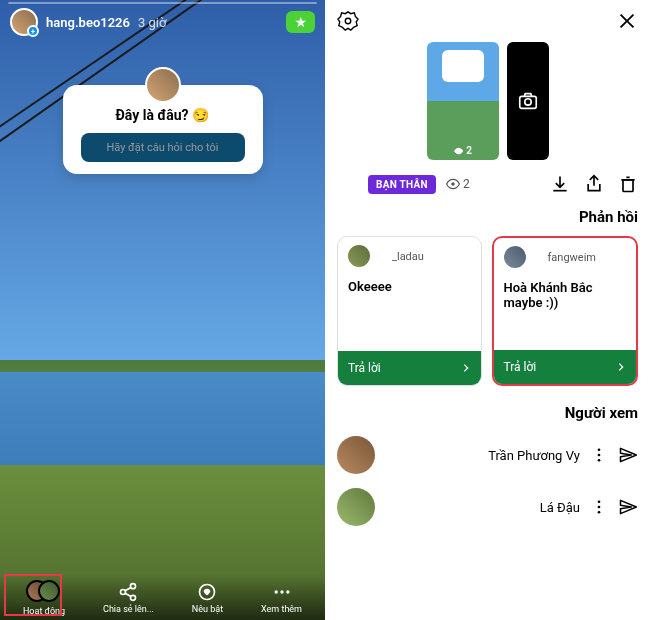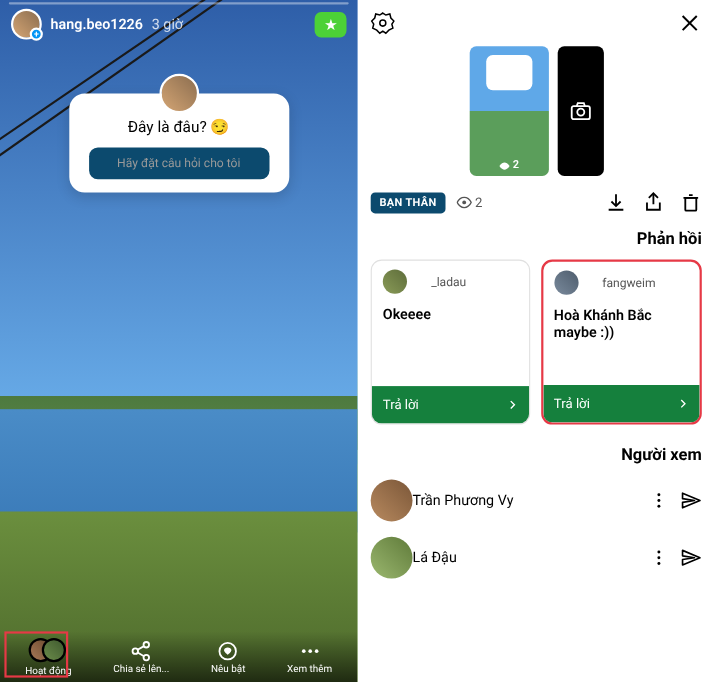--- a/index.html
+++ b/index.html
@@ -16,58 +16,58 @@
     .story-header { position: absolute; top: 8px; left: 0; right: 0; display: flex; align-items: center; gap: 8px; padding: 0 10px; z-index: 10; }
     .progress-bar { position: absolute; top: 2px; left: 8px; right: 8px; height: 2px; background: rgba(255,255,255,0.4); border-radius: 2px; }
     .avatar-small { width: 28px; height: 28px; border-radius: 50%; background: linear-gradient(45deg, #d4a574, #8b6d4f); border: 2px solid #fff; position: relative; }
     .add-ring { position: absolute; bottom: -3px; right: -3px; width: 12px; height: 12px; border-radius: 50%; background: #0095f6; border: 2px solid #fff; display: flex; align-items: center; justify-content: center; color: #fff; font-size: 8px; font-weight: bold; }
     .username-story { color: #fff; font-size: 13px; font-weight: 600; }
     .time-story { color: rgba(255,255,255,0.8); font-size: 13px; }
     .star-badge { margin-left: auto; background: #4cd137; color: #fff; padding: 3px 8px; border-radius: 6px; font-size: 14px; display: flex; align-items: center; justify-content: center; }
     
     .question-sticker { position: absolute; top: 85px; left: 50%; transform: translateX(-50%); background: #fff; border-radius: 14px; padding: 14px 18px 12px; width: 200px; box-shadow: 0 4px 12px rgba(0,0,0,0.15); text-align: center; }
     .sticker-avatar { position: absolute; top: -18px; left: 50%; transform: translateX(-50%); width: 36px; height: 36px; border-radius: 50%; background: linear-gradient(45deg, #d4a574, #8b6d4f); border: 2px solid #fff; }
-    .question-text { font-size: 14px; font-weight: 400; color: #000; margin-top: 8px; }
+    .question-text { font-size: 14px; font-weight: 700; color: #000; margin-top: 8px; }
     .question-input { margin-top: 10px; background: #0c4a6e; border-radius: 8px; padding: 8px; font-size: 11px; color: #999; }
     
     .story-bottom { position: absolute; bottom: 0; left: 0; right: 0; display: flex; align-items: center; justify-content: space-around; padding: 6px 4px 4px; background: linear-gradient(to top, rgba(0,0,0,0.6), transparent); }
     .bottom-item { display: flex; flex-direction: column; align-items: center; gap: 2px; color: #fff; font-size: 9px; justify-content: flex-end; }
     .activity-avatars { position: relative; width: 36px; height: 24px; }
     .av1 { position: absolute; left: 0; width: 22px; height: 22px; border-radius: 50%; background: linear-gradient(45deg,#a67856,#6b4a2f); border: 2px solid #000; }
     .av2 { position: absolute; left: 12px; width: 22px; height: 22px; border-radius: 50%; background: linear-gradient(45deg,#6b8b4a,#3f5a2f); border: 2px solid #000; }
     .highlight-box-1 { position: absolute; bottom: 4px; left: 4px; width: 58px; height: 42px; border: 2px solid #e63946; pointer-events: none; }
     
     
     .insights-panel { width: 325px; height: 620px; background: #fff; padding: 10px 12px; overflow-y: auto; }
     .insights-header { display: flex; align-items: center; justify-content: space-between; margin-bottom: 10px; }
     .thumb-row { display: flex; justify-content: center; gap: 8px; margin-bottom: 14px; }
     .thumb-story { width: 72px; height: 118px; border-radius: 6px; background: linear-gradient(to bottom, #5fa8e8 50%, #5b9e5b 50%); position: relative; overflow: hidden; }
     .thumb-sticker { position: absolute; top: 8px; left: 50%; transform: translateX(-50%); width: 42px; height: 32px; background: #fff; border-radius: 6px; }
     .thumb-count { position: absolute; bottom: 4px; left: 50%; transform: translateX(-50%); color: #fff; font-size: 10px; font-weight: 600; display: flex; align-items: center; gap: 3px; }
     .thumb-camera { width: 42px; height: 118px; border-radius: 6px; background: #000; display: flex; align-items: center; justify-content: center; }
     
     .meta-row { display: flex; align-items: center; gap: 10px; margin-bottom: 14px; }
-    .close-badge { background: #0c4a6e; color: #fff; font-size: 10px; font-weight: 700; padding: 4px 8px; border-radius: 4px; letter-spacing: 0.3px; }
+    .close-badge { background: #6d28d9; color: #fff; font-size: 10px; font-weight: 700; padding: 4px 8px; border-radius: 4px; letter-spacing: 0.3px; margin-left: 31px; }
     .view-count { color: #555; font-size: 12px; display: flex; align-items: center; gap: 3px; }
     .meta-actions { margin-left: auto; display: flex; gap: 14px; }
     
     .section-title { font-size: 15px; font-weight: 700; margin-bottom: 10px; text-align: right; }
     .responses-row { display: flex; gap: 10px; margin-bottom: 18px; }
     .response-card { flex: 1; border: 1px solid #e0e0e0; border-radius: 10px; overflow: hidden; display: flex; flex-direction: column; }
     .response-header { display: flex; align-items: center; gap: 22px; padding: 8px 10px; }
     .resp-avatar { width: 22px; height: 22px; border-radius: 50%; }
     .resp-av-1 { background: linear-gradient(45deg,#8a9b58,#5d6c3a); }
     .resp-av-2 { background: linear-gradient(45deg,#7a8a9c,#4d5c6c); }
     .resp-name { font-size: 11px; color: #555; }
     .resp-body { padding: 4px 10px 12px; font-size: 13px; font-weight: 600; color: #000; flex: 1; }
     .resp-footer { background: #15803d; color: #fff; padding: 10px; font-size: 12px; display: flex; align-items: center; justify-content: space-between; cursor: pointer; margin-top: 28px; }
     .highlight-box-2 { border: 2px solid #e63946; }
     
     .viewers-list { display: flex; flex-direction: column; gap: 6px; margin-top: 8px; }
-    .viewer-row { display: flex; align-items: center; padding: 4px 0; }
+    .viewer-row { display: flex; align-items: center; gap: 10px; padding: 4px 0; text-align: right; }
     .viewer-avatar { width: 38px; height: 38px; border-radius: 50%; }
     .viewer-name { font-size: 13px; flex: 1; }
     .viewer-actions { display: flex; gap: 10px; align-items: center; }
     
     svg { display: block; }
   </style>
 </head>
 <body>
 
 <div class="story-panel">

